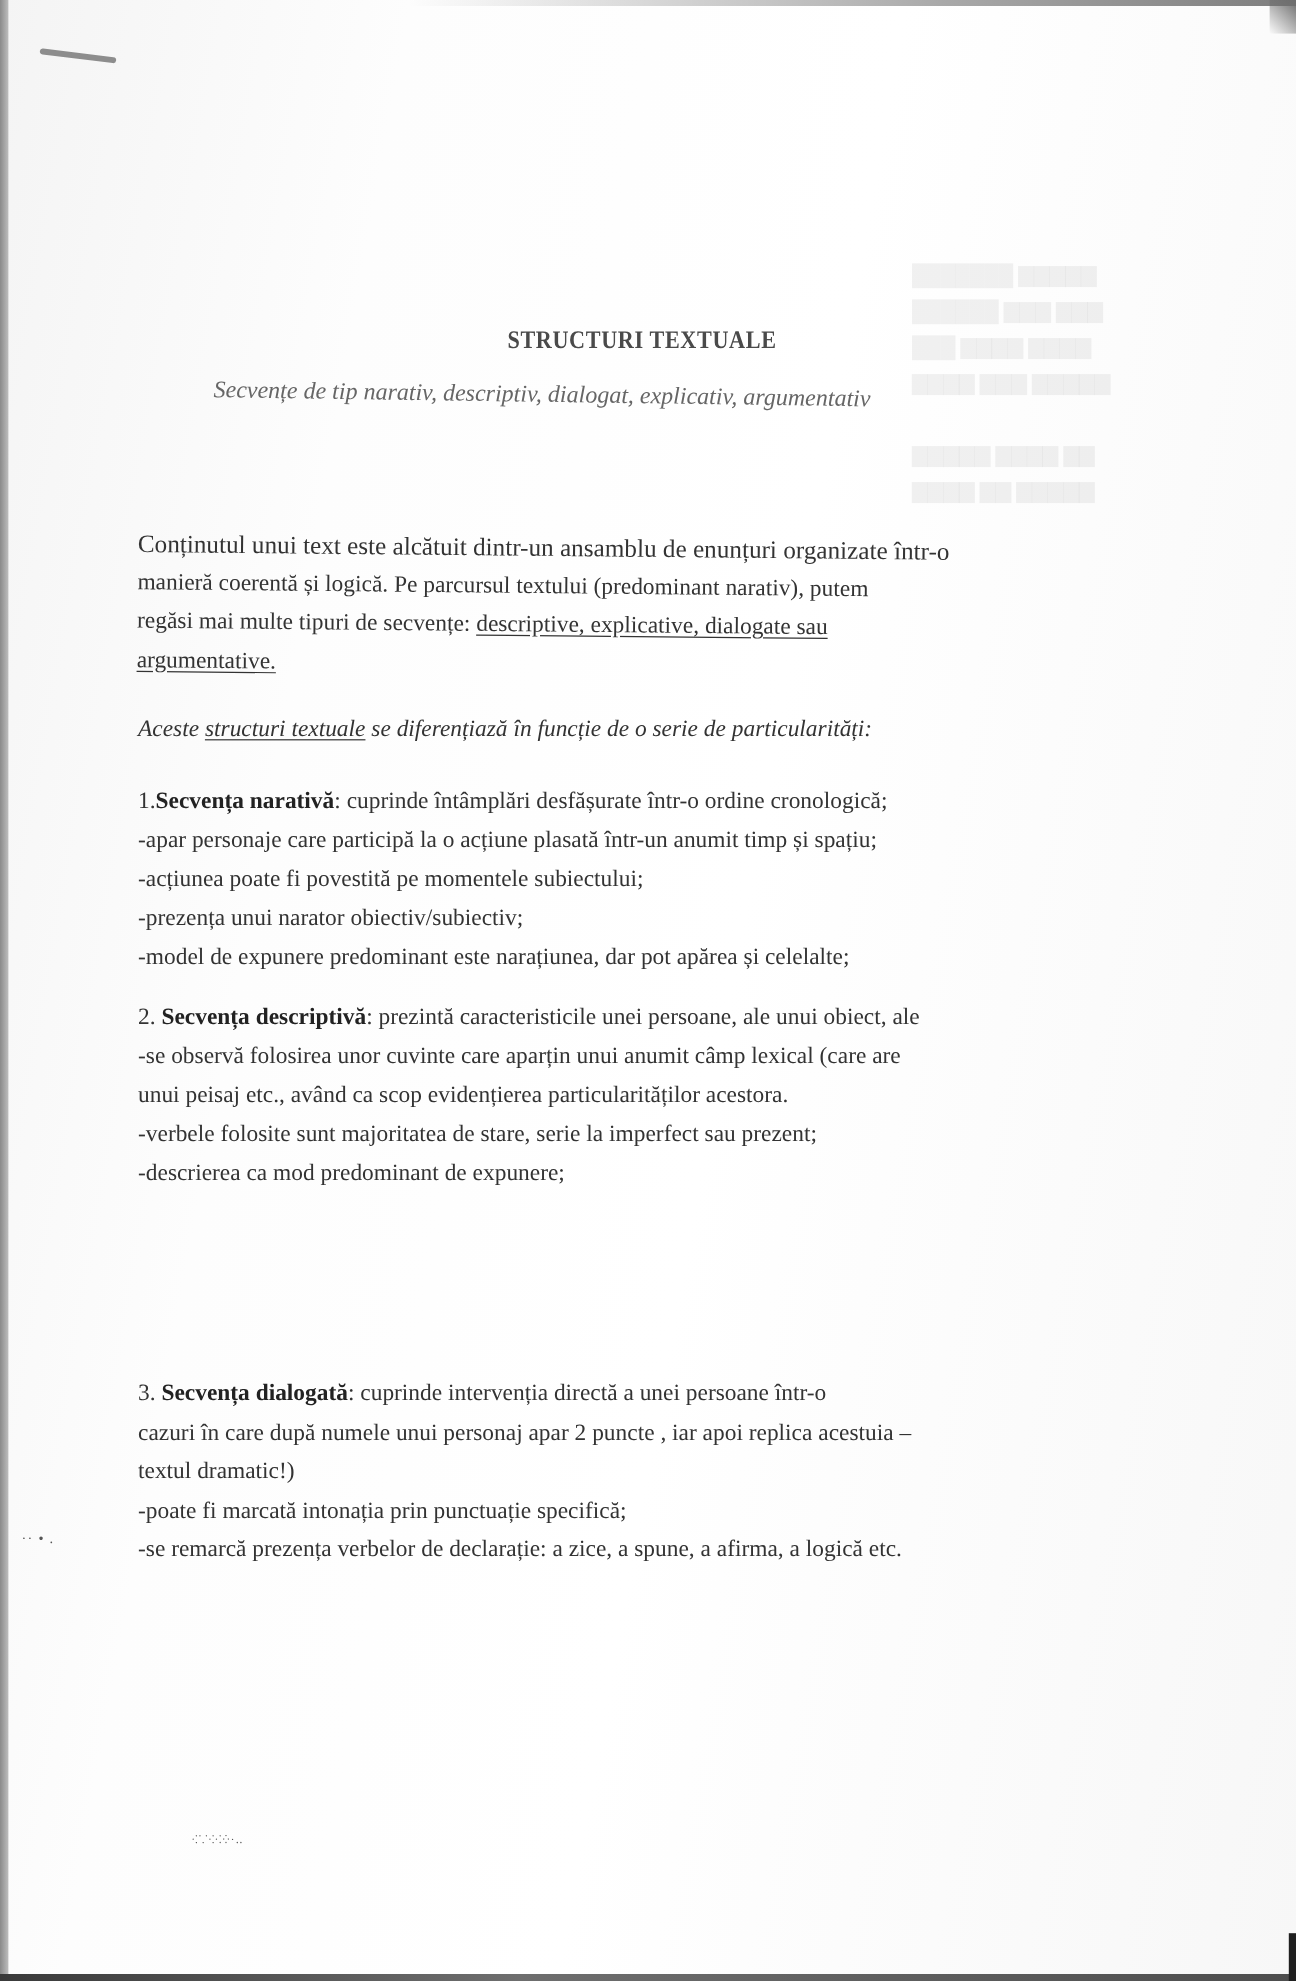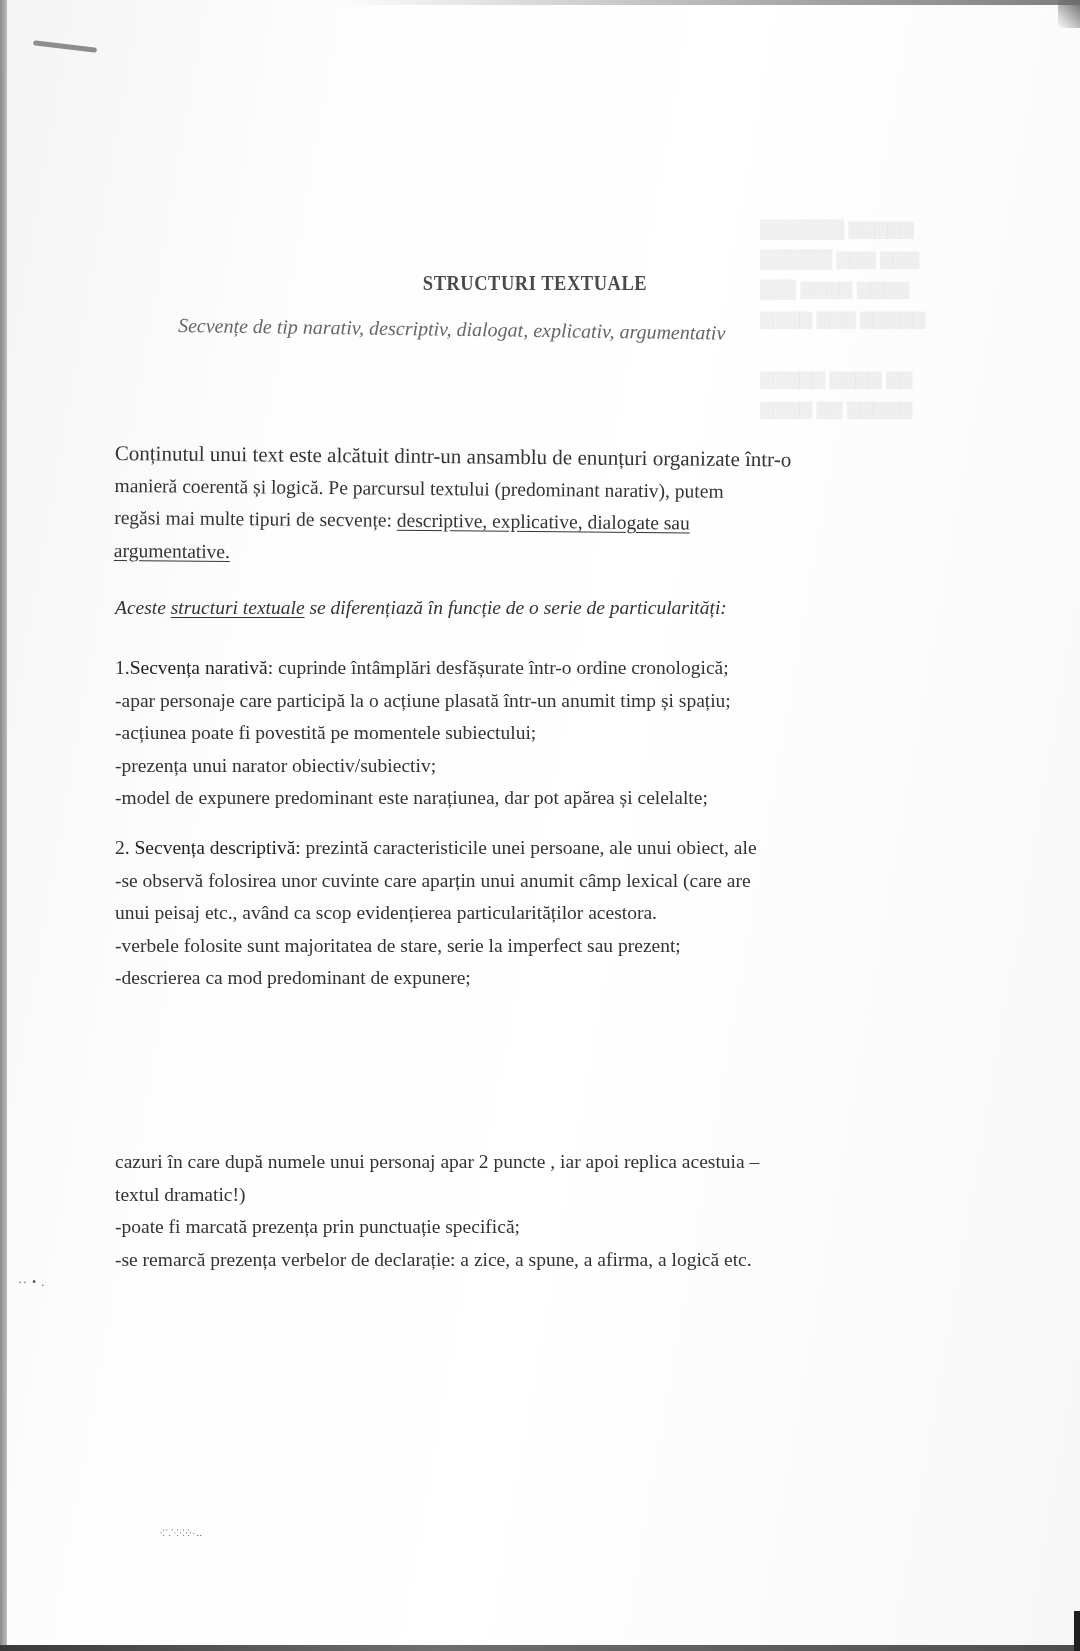--- a/index.html
+++ b/index.html
@@ -98,21 +98,21 @@
     .body-text {
       position: absolute;
       left: 115px;
       width: 830px;
       font-size: 19.5px;
       line-height: 32.5px;
       color: #333;
     }
     .line { display: block; white-space: nowrap; }
     .u { text-decoration: underline; text-underline-offset: 3px; }
-    b { font-weight: normal; color: #222; }
+    b { font-weight: bold; color: #222; }
 
     .para-intro { top: 437px; transform: rotate(0.55deg); transform-origin: left top; }
     .para-intro .line:first-child { font-size: 21px; }
     .para-aceste { top: 592px; font-style: italic; }
     .section-1 { top: 652px; }
     .section-2 { top: 832px; }
     .section-3 { top: 1146px; }
   </style>
 </head>
 <body>
@@ -161,18 +161,19 @@
 
   <div class="body-text section-2">
     <span class="line"><span>2. </span><b>Secvența descriptivă</b><span>: prezintă caracteristicile unei persoane, ale unui obiect, ale</span></span>
     <span class="line">-se observă folosirea unor cuvinte care aparțin unui anumit câmp lexical (care are</span>
     <span class="line">unui peisaj etc., având ca scop evidențierea particularităților acestora.</span>
     <span class="line">-verbele folosite sunt majoritatea de stare, serie la imperfect sau prezent;</span>
     <span class="line">-descrierea ca mod predominant de expunere;</span>
   </div>
 
   <div class="body-text section-3">
+    <span class="line"><span>3. </span><b>Secvența dialogată</b><span>: cuprinde intervenția directă a unei persoane într-o</span></span>
     <span class="line">cazuri în care după numele unui personaj apar 2 puncte , iar apoi replica acestuia –</span>
     <span class="line">textul dramatic!)</span>
-    <span class="line">-poate fi marcată prezența prin punctuație specifică;</span>
+    <span class="line">-poate fi marcată intonația prin punctuație specifică;</span>
     <span class="line">-se remarcă prezența verbelor de declarație: a zice, a spune, a afirma, a logică etc.</span>
   </div>
 </div>
 
 </body></html>

